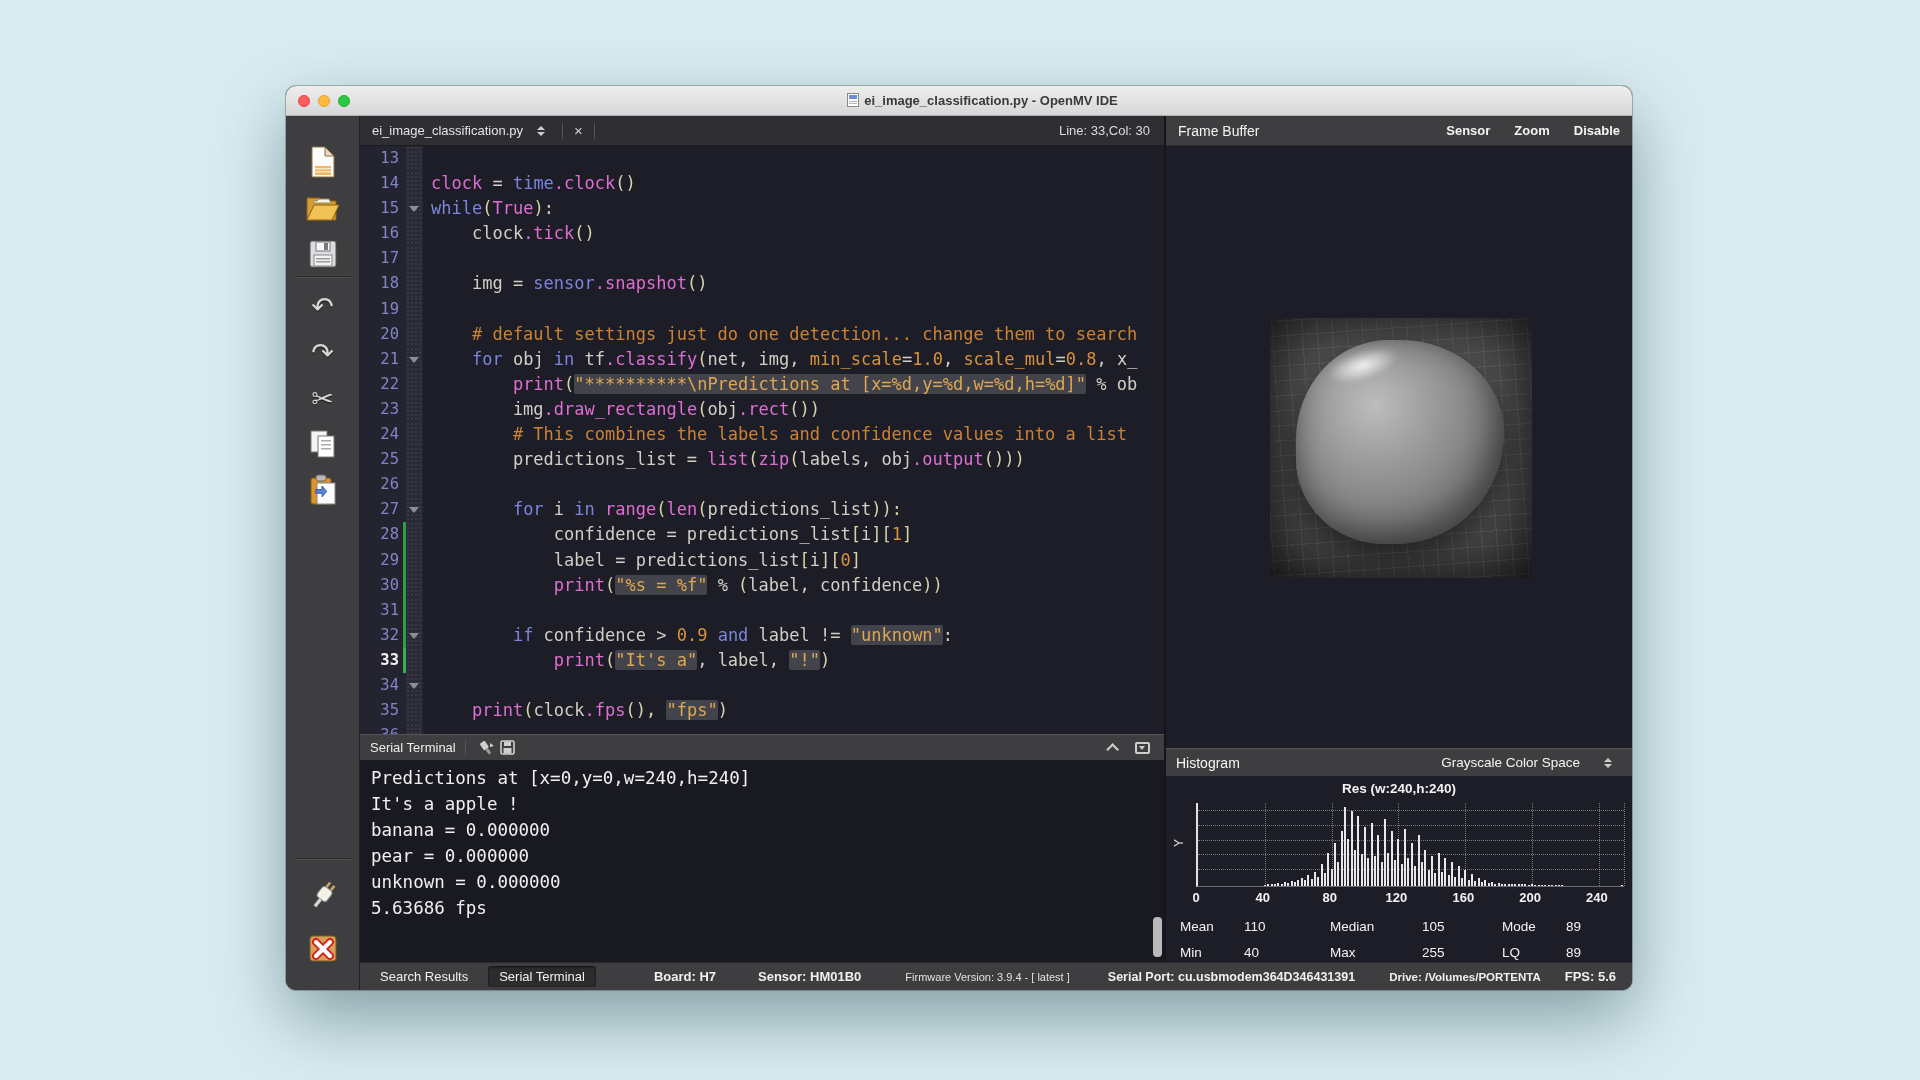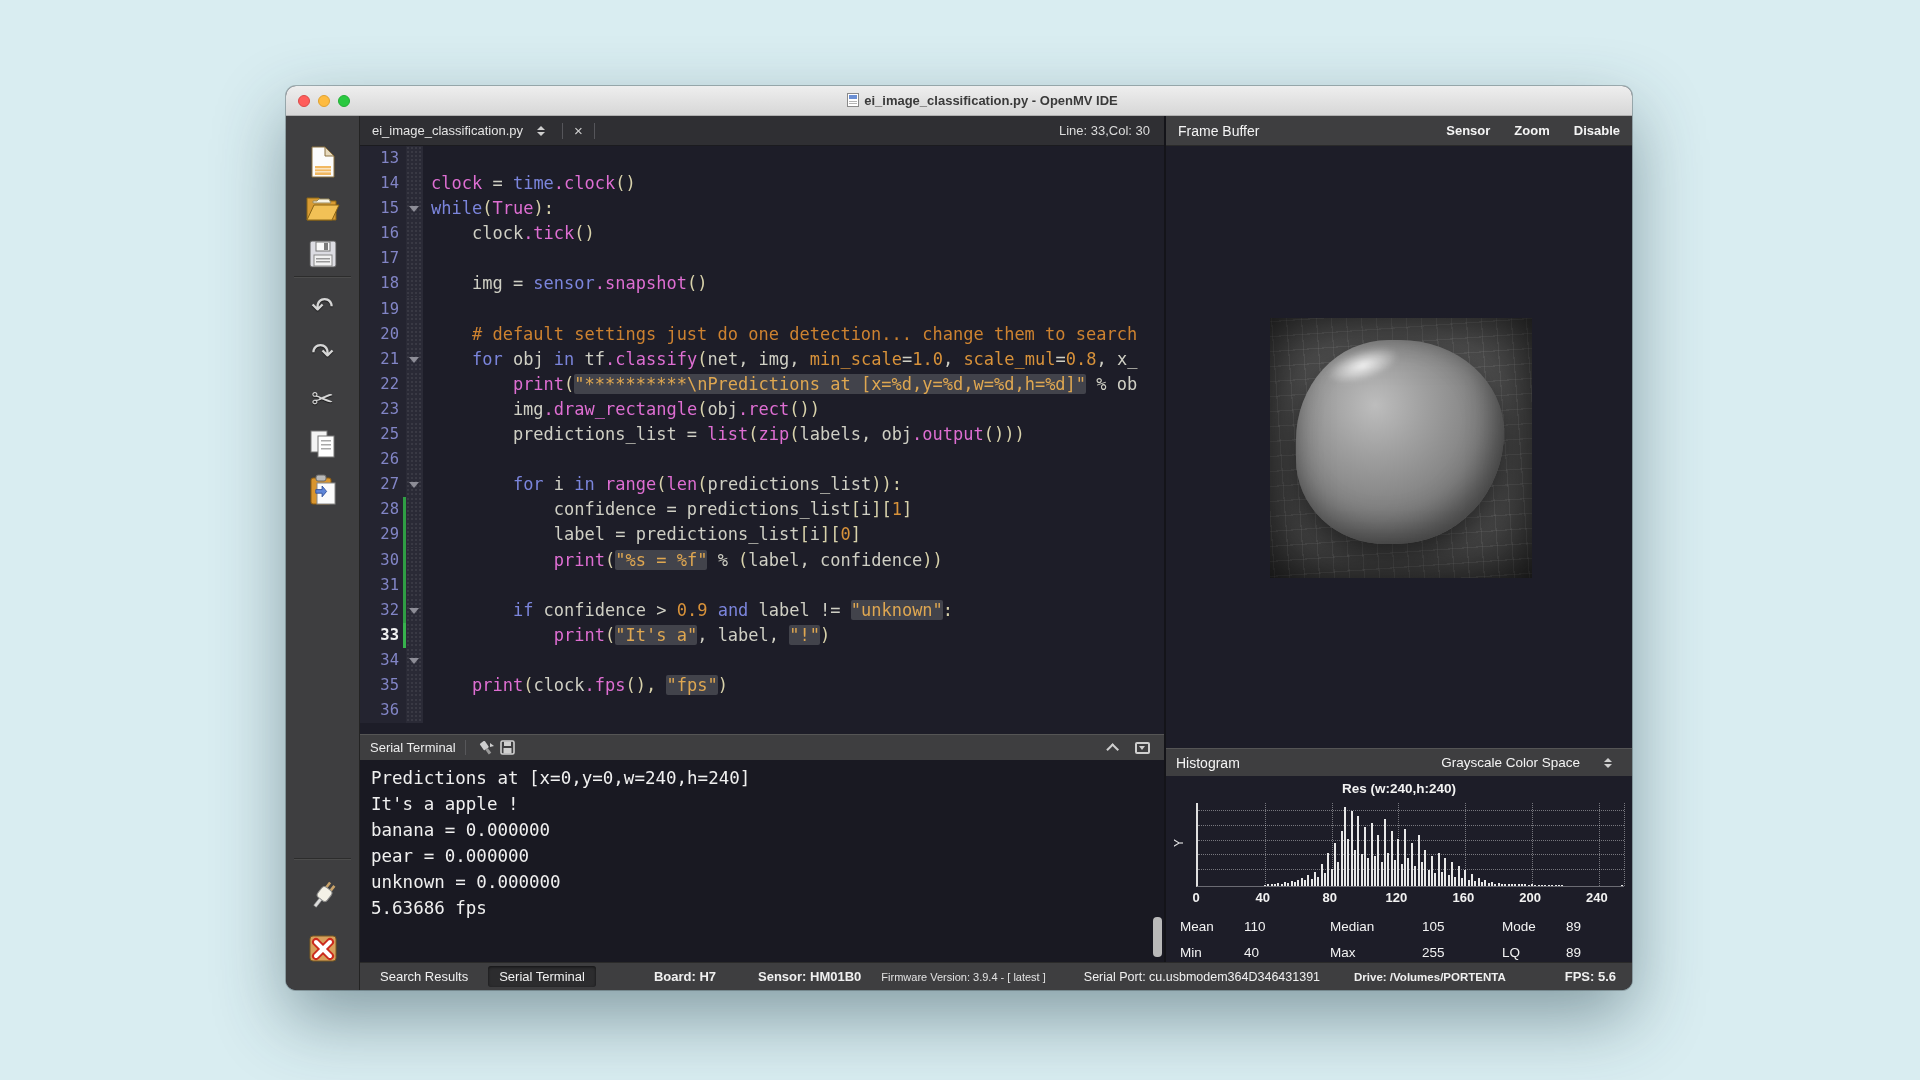--- a/index.html
+++ b/index.html
@@ -119,22 +119,22 @@
                font-size:13.5px; align-items:center; }
   .stats-row.r1 { top:138px; } .stats-row.r2 { top:164px; }
 
   
   .statusbar { height:28px; flex:none; background:#3e3e40; border-top:1px solid #2a2a2a;
                display:flex; align-items:center; color:#f0f0f0; font-size:13px; }
   .status-tab { padding:3px 11px; margin-left:9px; border-radius:3px; }
   .status-tab.active { background:#2c2c2e; box-shadow:inset 0 1px 3px rgba(0,0,0,.6); }
   .sb-board { margin-left:58px; font-weight:bold; }
   .sb-sensor { margin-left:42px; font-weight:bold; }
-  .sb-firmware { margin-left:20px; font-size:11px; color:#e2e2e2; }
-  .sb-port { margin-left:38px; font-size:12.5px; font-weight:normal; }
+  .sb-firmware { margin-left:44px; font-size:11px; color:#e2e2e2; }
+  .sb-port { margin-left:38px; font-size:12.5px; font-weight:bold; }
   .sb-drive { margin-left:34px; font-size:11.5px; font-weight:bold; }
   .sb-fps { margin-left:auto; margin-right:16px; font-weight:bold; }
 </style>
 </head>
 <body>
 
 <div class="window">
 
   <div class="titlebar">
     <div class="lights">
@@ -300,20 +300,25 @@
               </div>
               <div class="code-row">
                 <div class="gutter">22</div>
                 <div class="foldcol"></div>
                 <div class="codetext"><span class="sg-t">        </span><span class="sg-f">print</span><span class="sg-p">(</span><span class="sg-s">"**********\nPredictions at [x=%d,y=%d,w=%d,h=%d]"</span><span class="sg-t"> % ob</span></div>
               </div>
               <div class="code-row">
                 <div class="gutter">23</div>
                 <div class="foldcol"></div>
                 <div class="codetext"><span class="sg-t">        img</span><span class="sg-f">.draw_rectangle</span><span class="sg-p">(</span><span class="sg-t">obj</span><span class="sg-f">.rect</span><span class="sg-p">())</span></div>
+              </div>
+              <div class="code-row">
+                <div class="gutter">24</div>
+                <div class="foldcol"></div>
+                <div class="codetext"><span class="sg-c">        # This combines the labels and confidence values into a list</span></div>
               </div>
               <div class="code-row">
                 <div class="gutter">25</div>
                 <div class="foldcol"></div>
                 <div class="codetext"><span class="sg-t">        predictions_list = </span><span class="sg-f">list</span><span class="sg-p">(</span><span class="sg-f">zip</span><span class="sg-p">(</span><span class="sg-t">labels, obj</span><span class="sg-f">.output</span><span class="sg-p">()))</span></div>
               </div>
               <div class="code-row">
                 <div class="gutter">26</div>
                 <div class="foldcol"></div>
                 <div class="codetext"></div>

